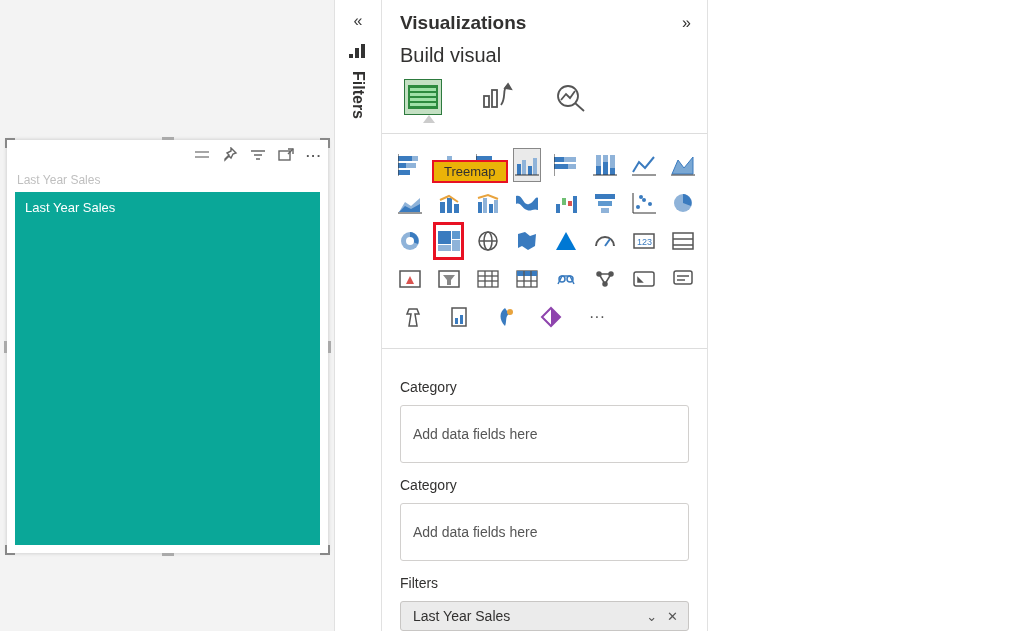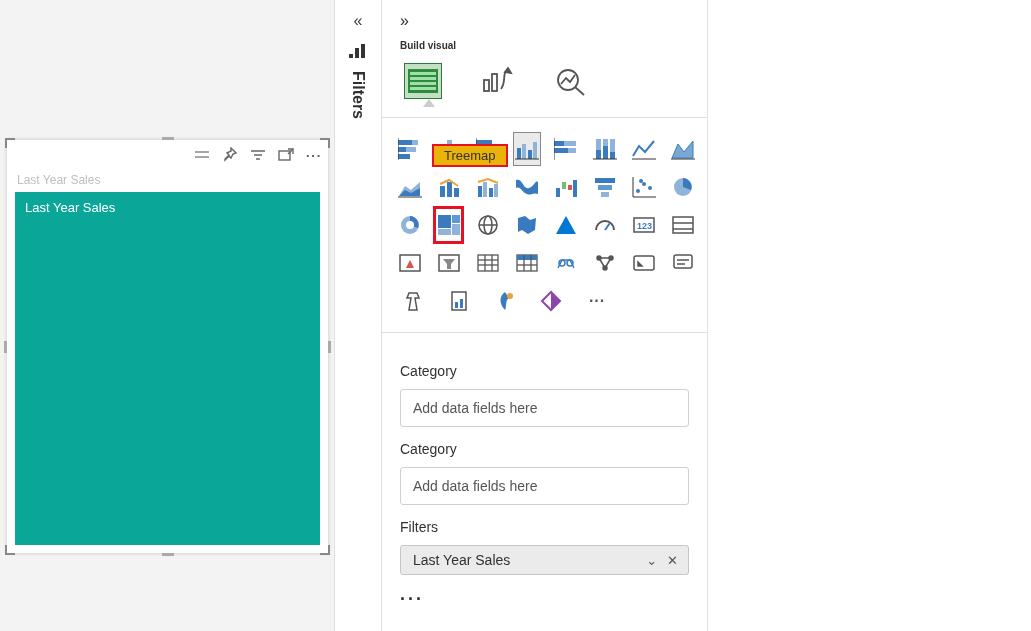--- a/index.html
+++ b/index.html
@@ -121,21 +121,21 @@
     display:flex;
     align-items:center;
     justify-content:space-between;
     padding: 12px 16px 6px 18px;
   }
   .viz-header h2 {
     margin:0; font-size:19px; font-weight:600;
   }
   .viz-subheader {
     padding: 4px 18px 6px;
-    font-size:10px; font-weight:700;
+    font-size:20px; font-weight:400;
   }
   .build-tabs {
     display:flex;
     gap:36px;
     padding: 6px 22px 8px;
     align-items:flex-end;
   }
   .build-tab-icon {
     width:38px;
     height:36px;
@@ -161,21 +161,20 @@
     margin: 10px 0 8px;
   }
   .viz-grid {
     padding: 6px 10px 4px 14px;
     position: relative;
   }
   .viz-row {
     display:flex;
     gap:12px;
     margin-bottom:4px;
-    font-weight:bold;
   }
   .viz-cell {
     width:34px; height:34px;
     display:flex;align-items:center;justify-content:center;
     border:1px solid transparent;
     cursor:pointer;
     position:relative;
   }
   .viz-cell.sel {
     background:#eaeaea;
@@ -202,21 +201,21 @@
     padding: 8px 18px 2px;
   }
   .field-label {
     font-size:14px;
     color:#323130;
     margin: 14px 0 10px;
   }
   .field-well {
     border:1px solid #d2d0ce;
     border-radius:3px;
-    padding: 10px 12px;
+    padding: 20px 12px;
     font-size:14px;
     color:#565656;
     background:#fff;
   }
   .field-pill {
     border:1px solid #c8c6c4;
     border-radius:3px;
     padding: 6px 10px 6px 12px;
     font-size:14px;
     background:#ebebeb;
@@ -291,20 +290,21 @@
         <rect x="0" y="10" width="4" height="4" fill="#333"></rect>
         <rect x="6" y="4" width="4" height="10" fill="#333"></rect>
         <rect x="12" y="0" width="4" height="14" fill="#333"></rect>
       </svg>
   </div>
   <div class="filters-label">Filters</div>
 </div>
 
 <div class="viz-pane">
   <div class="viz-header">
+    <h2>Visualizations</h2>
     <span style="font-size:16px;">»</span>
   </div>
   <div class="viz-subheader">Build visual</div>
 
   <div class="build-tabs">
     <div class="build-tab-icon active">
       <svg width="30" height="24">
           <rect x="0" y="0" width="30" height="24" fill="#2d8a3e"></rect>
           <rect x="2" y="3" width="26" height="3" fill="#9fe0a7"></rect>
           <rect x="2" y="8" width="26" height="3" fill="#9fe0a7"></rect>

